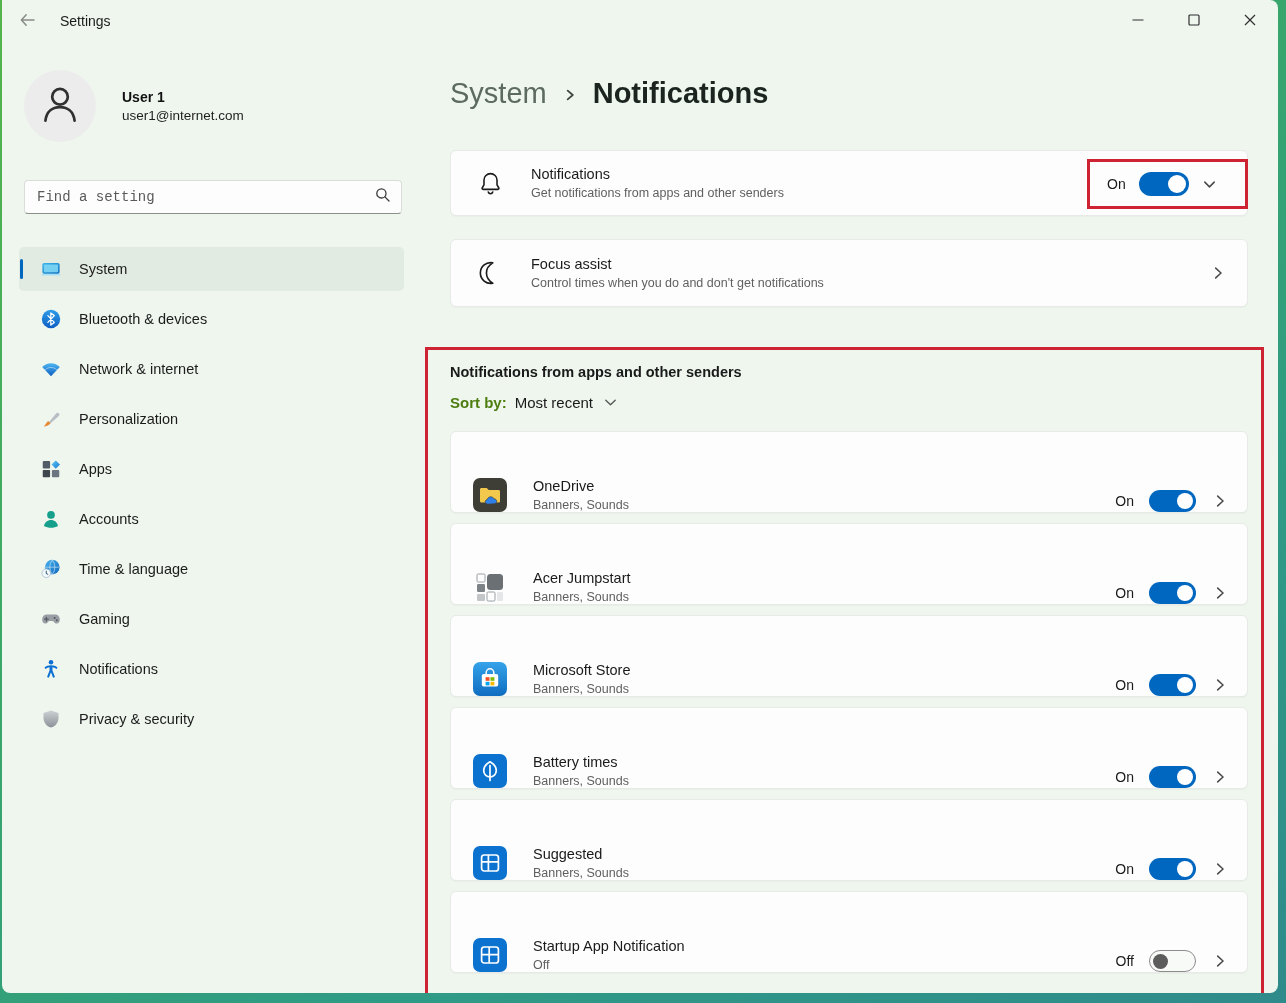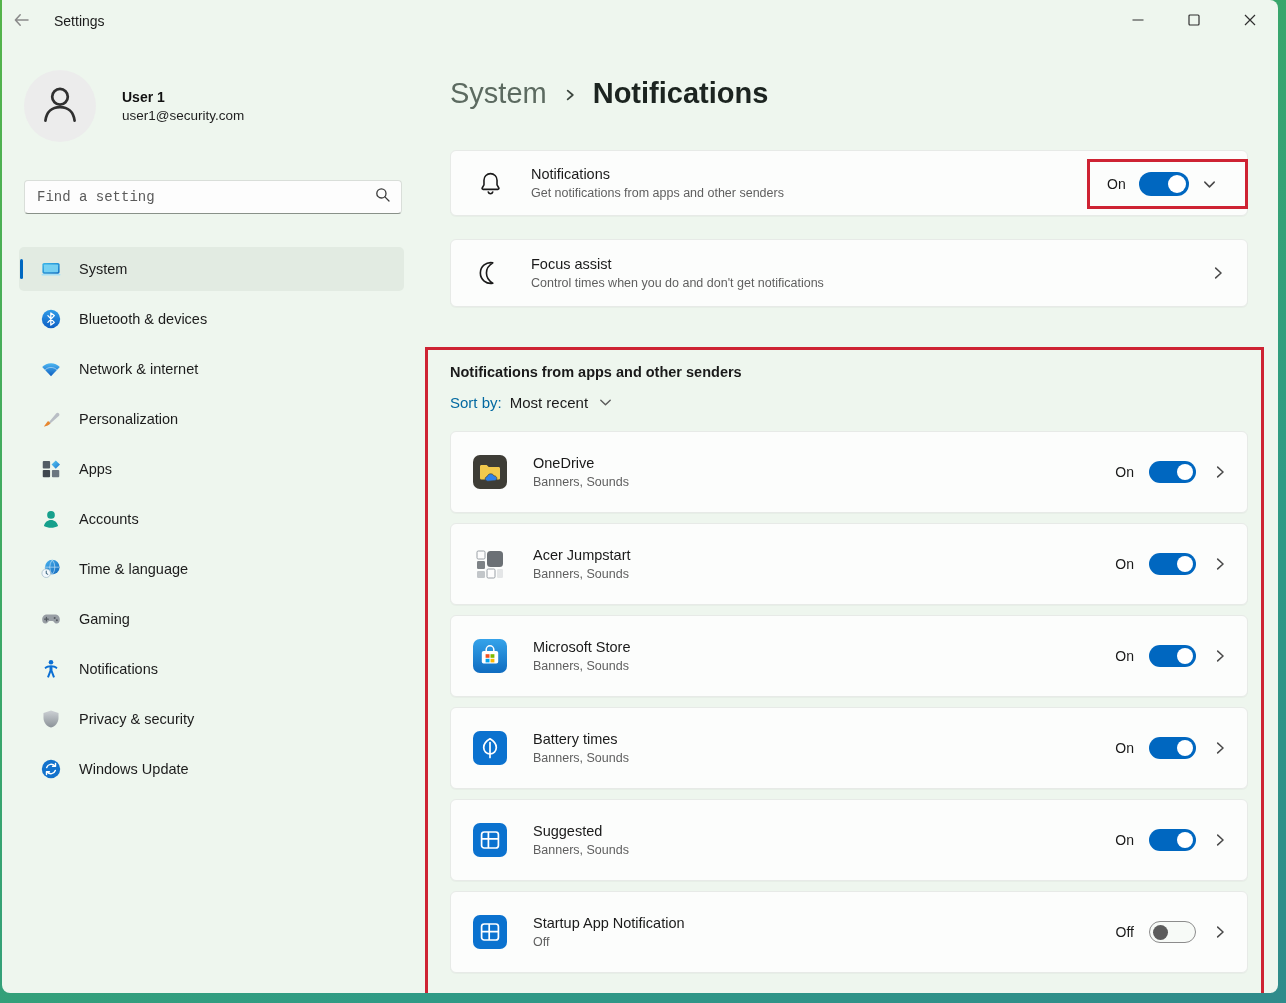--- a/index.html
+++ b/index.html
@@ -10,21 +10,21 @@
     position: relative;
   }
   .window {
     position:absolute; left:2px; top:0; right:8px; bottom:10px;
     background:#eef6ee;
     border-radius:0 8px 8px 8px;
     overflow:hidden;
     display:flex; flex-direction:column;
   }
   
-  .titlebar { height:42px; flex:none; display:flex; align-items:center; padding-left:4px; }
+  .titlebar { height:42px; flex:none; display:flex; align-items:center; padding-left:10px; }
   .back-btn { width:30px; height:30px; border:none; background:transparent; display:flex; align-items:center; justify-content:center; cursor:pointer; }
   .tb-title { margin-left:18px; font-size:14px; color:#1b1b1b; }
   .win-controls { margin-left:auto; display:flex; height:42px; }
   .win-btn { width:56px; height:42px; border:none; background:transparent; display:flex; align-items:center; justify-content:center; cursor:pointer; }
   
   .body-row { flex:1; display:flex; min-height:0; }
   .sidebar { width:422px; flex:none; padding:0 22px; }
   .main { flex:1; padding:0 30px 0 26px; position:relative; }
   
   .user-card { display:flex; align-items:center; margin-top:28px; }
@@ -64,25 +64,25 @@
   .toggle.off { background:#f7faf7; border:1px solid #8c8c8c; }
   .toggle.off .knob { position:absolute; left:3px; top:2.5px; width:15px; height:15px; border-radius:50%; background:#5c5c5c; }
   .toggle.lg { width:50px; height:24px; }
   .toggle.lg .knob { width:18px; height:18px; }
   .chev { display:flex; align-items:center; justify-content:center; cursor:pointer; }
   .card2 .chev { margin-left:auto; margin-right:4px; }
   
   .red-section { margin:40px -16px 0 -25px; border:3px solid #ce2333; padding:10px 13px 12px 22px; }
   .section-title { font-size:14.5px; font-weight:bold; color:#1a1a1a; margin-top:4px; }
   .sort-row { margin-top:14px; display:flex; align-items:center; cursor:pointer; }
-  .sort-label { font-size:15px; color:#0369a1; }
+  .sort-label { font-size:15px; color:#4d7c0f;font-weight:bold; }
   .sort-value { font-size:15px; color:#1a1a1a; margin-left:8px; }
   .sort-row .chev { margin-left:10px; }
   .apps { margin-top:20px; }
-  .app-row { height:82px; margin-bottom:10px; padding:0 20px 0 22px; }
+  .app-row { height:82px; margin-bottom:10px; padding:0 20px 0 22px;align-items:flex-end; }
   .app-icon { width:34px; height:34px; flex:none; }
   .app-icon svg { width:34px; height:34px; }
   .row-right { margin-left:auto; display:flex; align-items:center; }
   .row-right .state-label { margin-right:15px; min-width:22px; text-align:right; }
   .row-right .chev { margin-left:17px; }
 </style>
 </head>
 <body>
 
 <div class="window">
@@ -121,21 +121,21 @@
         <div class="avatar">
           <span>
             <svg width="50" height="50" viewBox="0 0 48 48">
                 <circle cx="24" cy="17" r="7.5" stroke="#303030" stroke-width="2.6" fill="none"></circle>
                 <path d="M10 40c1-8.5 6.5-13 14-13s13 4.5 14 13" stroke="#303030" stroke-width="2.6" fill="none" stroke-linecap="round"></path>
               </svg>
           </span>
         </div>
         <div class="user-meta">
           <div class="user-name">User 1</div>
-          <div class="user-email">user1@security.com</div>
+          <div class="user-email">user1@internet.com</div>
         </div>
       </div>
 
       <div class="search-box">
         <input type="text" placeholder="Find a setting" style="">
         <span>
           <svg width="16" height="16" viewBox="0 0 16 16">
               <circle cx="6.4" cy="6.4" r="4.6" stroke="#3a3a3a" stroke-width="1.3" fill="none"></circle>
               <line x1="9.9" y1="9.9" x2="14" y2="14" stroke="#3a3a3a" stroke-width="1.3" stroke-linecap="round"></line>
             </svg>
@@ -288,31 +288,20 @@
                     <stop offset="0" stop-color="#cdd1d5"></stop>
                     <stop offset="1" stop-color="#8a9197"></stop>
                   </linearGradient>
                 </defs>
                 <path d="M12 2.8l8.2 2.6v5.2c0 5.1-3.3 9.3-8.2 10.8-4.9-1.5-8.2-5.7-8.2-10.8V5.4z" fill="url(#gpriv)"></path>
               </svg>
             </span>
     <span class="nav-label">Privacy &amp; security</span>
   </div>
 
-  <div class="nav-item">
-
-    <span class="nav-icon">
-              <svg viewBox="0 0 24 24">
-                <circle cx="12" cy="12" r="10" fill="#1272cc"></circle>
-                <path d="M7.3 10.3a5.1 5.1 0 0 1 8.8-1.5M16.7 13.7a5.1 5.1 0 0 1-8.8 1.5" stroke="#fff" stroke-width="1.6" fill="none" stroke-linecap="round"></path>
-                <path d="M16.9 5.9v3.2h-3.2M7.1 18.1v-3.2h3.2" stroke="#fff" stroke-width="1.6" fill="none" stroke-linecap="round" stroke-linejoin="round"></path>
-              </svg>
-            </span>
-    <span class="nav-label">Windows Update</span>
-  </div>
 </nav>
     </aside>
 
     <section class="main">
       <h1 class="breadcrumb">
         <span class="crumb-parent">System</span>
         <span class="crumb-sep">
           <svg width="14" height="14" viewBox="0 0 12 12">
               <path d="M4 2.2 8.4 6 4 9.8" stroke="#3c463f" stroke-width="1.5" fill="none" stroke-linecap="round" stroke-linejoin="round"></path>
             </svg>

